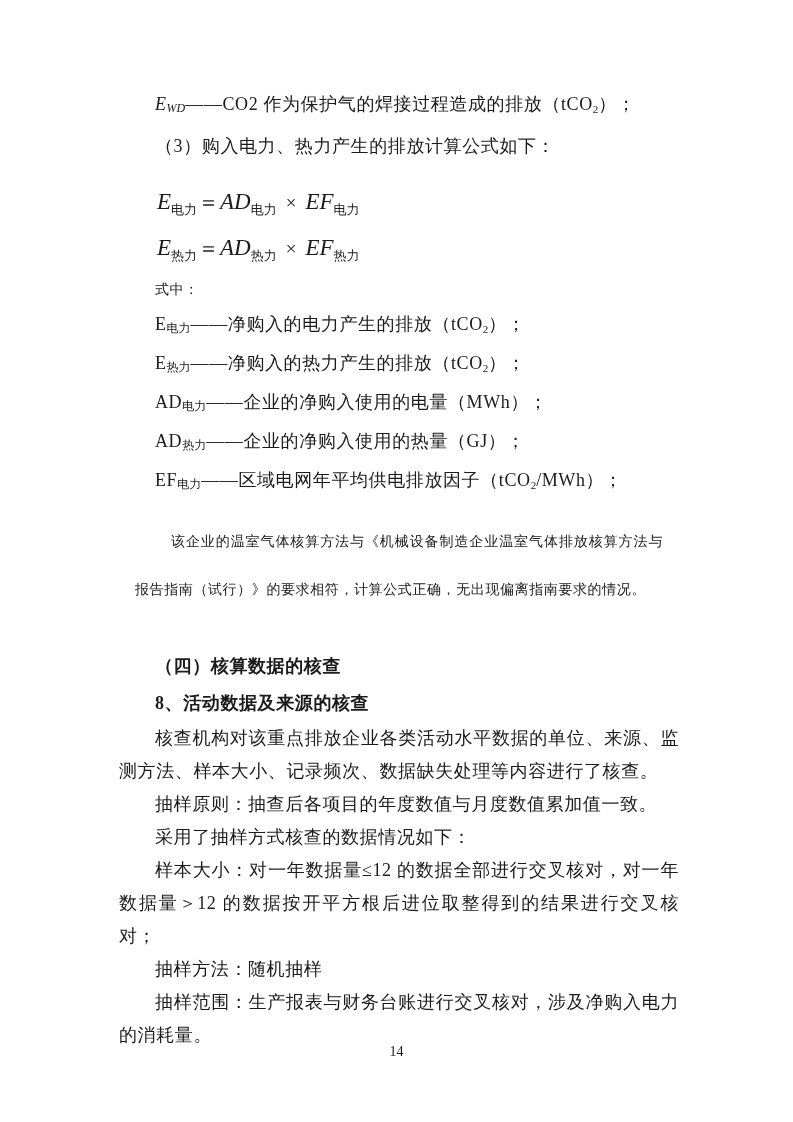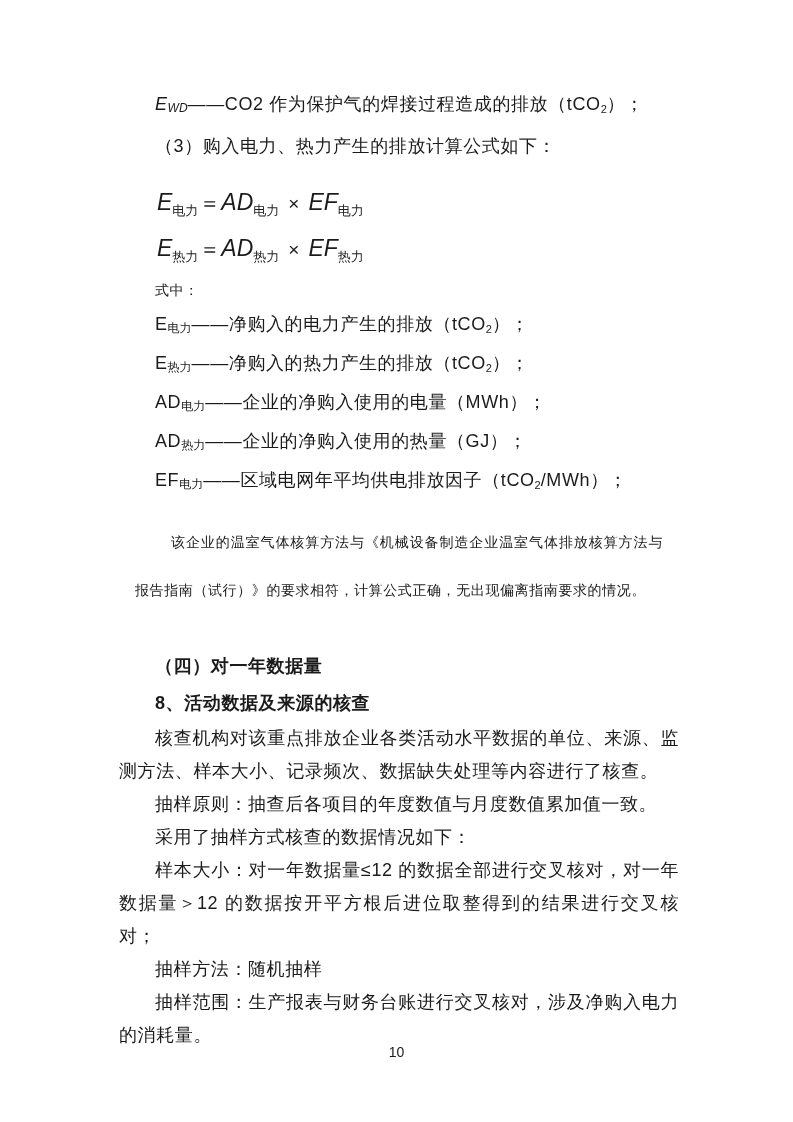--- a/index.html
+++ b/index.html
@@ -2,21 +2,21 @@
 <html><head>
 <meta charset="utf-8">
 <style>
   html, body { margin: 0; padding: 0; background: #ffffff; }
   .page {
     position: relative;
     width: 793px;
     height: 1090px;
     background: #ffffff;
     color: #1b1b1b;
-    font-family: Liberation Sans, sans-serif;
+    font-family: Liberation Serif, serif;
     overflow: hidden;
   }
   .content { padding: 86px 114px 0 119px; }
 
   .intro-line {
     margin: 0;
     font-size: 18px;
     line-height: 37px;
     letter-spacing: 0.6px;
     text-indent: 36px;
@@ -122,28 +122,28 @@
     <div>
       <div class="def-line"><span>E</span><span class="sym-sub">电力</span><span>——净购入的电力产生的排放（tCO</span><span class="sub2">2</span><span>）；</span></div>
       <div class="def-line"><span>E</span><span class="sym-sub">热力</span><span>——净购入的热力产生的排放（tCO</span><span class="sub2">2</span><span>）；</span></div>
       <div class="def-line"><span>AD</span><span class="sym-sub">电力</span><span>——企业的净购入使用的电量（MWh）；</span><span class="sub2"></span><span></span></div>
       <div class="def-line"><span>AD</span><span class="sym-sub">热力</span><span>——企业的净购入使用的热量（GJ）；</span><span class="sub2"></span><span></span></div>
       <div class="def-line"><span>EF</span><span class="sym-sub">电力</span><span>——区域电网年平均供电排放因子（tCO</span><span class="sub2">2</span><span>/MWh）；</span></div>
     </div>
 
     <p class="para">该企业的温室气体核算方法与《机械设备制造企业温室气体排放核算方法与报告指南（试行）》的要求相符，计算公式正确，无出现偏离指南要求的情况。</p>
 
-    <p class="heading">（四）对一年数据量</p>
+    <p class="heading">（四）核算数据的核查</p>
     <p class="subheading">8、活动数据及来源的核查</p>
 
     <div>
       <p class="body-para">核查机构对该重点排放企业各类活动水平数据的单位、来源、监测方法、样本大小、记录频次、数据缺失处理等内容进行了核查。</p>
       <p class="body-para">抽样原则：抽查后各项目的年度数值与月度数值累加值一致。</p>
       <p class="body-para">采用了抽样方式核查的数据情况如下：</p>
       <p class="body-para">样本大小：对一年数据量≤12 的数据全部进行交叉核对，对一年数据量＞12 的数据按开平方根后进位取整得到的结果进行交叉核对；</p>
       <p class="body-para">抽样方法：随机抽样</p>
       <p class="body-para">抽样范围：生产报表与财务台账进行交叉核对，涉及净购入电力的消耗量。</p>
     </div>
 
   </div>
 
-  <div class="page-number">10</div>
+  <div class="page-number">14</div>
 </div>
 
 </body></html>

